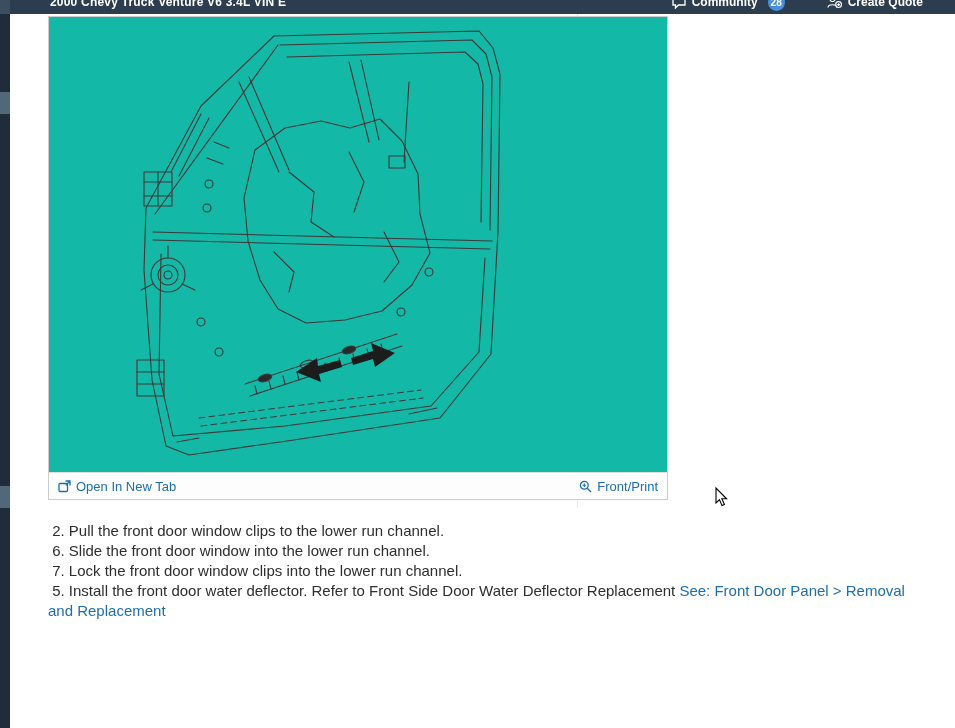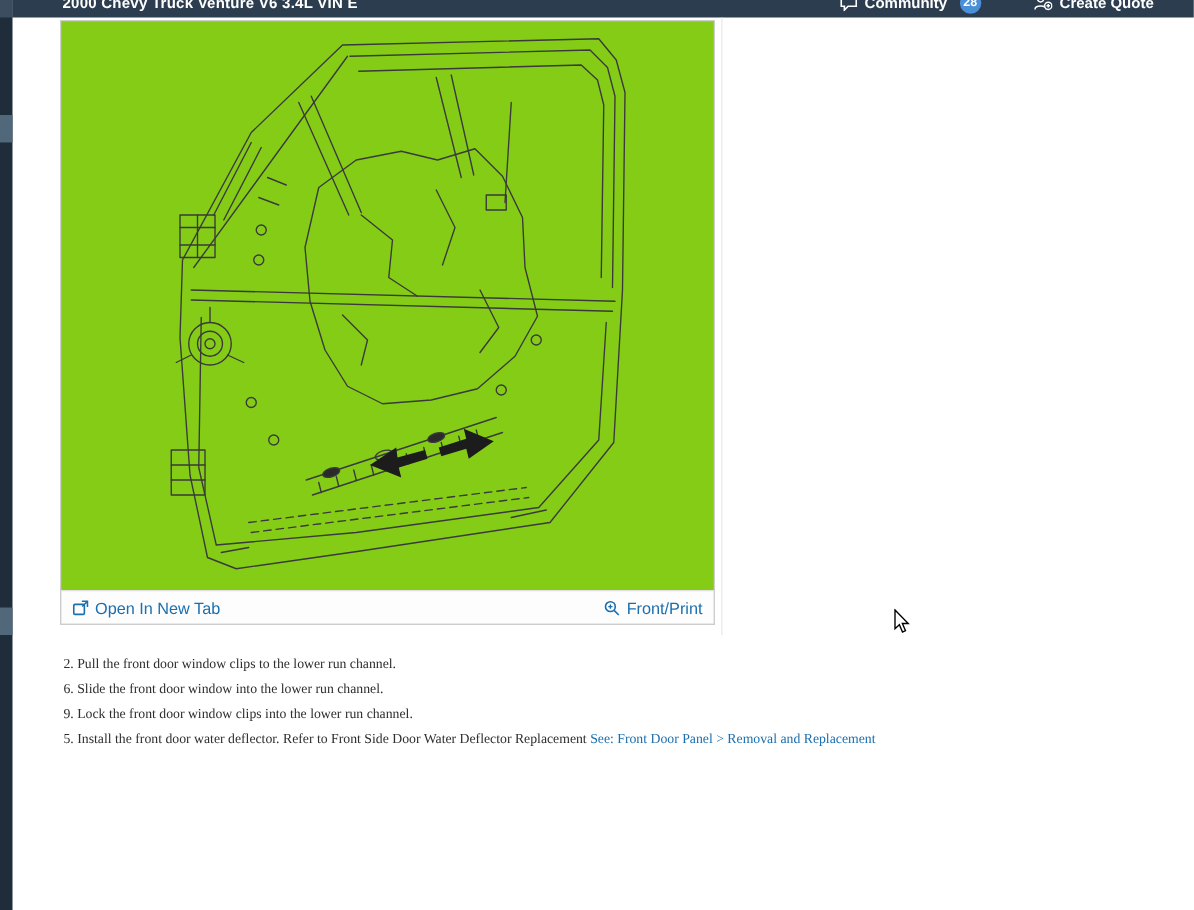--- a/index.html
+++ b/index.html
@@ -54,39 +54,39 @@
     font-size:10px;font-weight:bold;line-height:17px;text-align:center;
     margin-left:4px;
   }
   .hicon svg{display:block;}
   
   .panel-divider{
     position:absolute;left:577px;top:14px;width:1px;height:494px;background:#e9e9e9;
   }
   
   .figure-panel{
-    position:absolute;left:48px;top:16px;width:524px;height:484px;
-    border:1px solid #cdcdcd;background:#84cc16;
+    position:absolute;left:48px;top:16px;width:620px;height:484px;
+    border:1px solid #cdcdcd;background:#14b8a6;
   }
   .diagram{margin-top:5px;}
   .figure-footer{
     position:absolute;left:0;bottom:0;width:100%;height:27px;
     border-top:1px solid #e0e0e0;background:#fdfdfd;
     display:flex;align-items:center;justify-content:space-between;
     padding:0 9px;
   }
   .fig-link{
     display:flex;align-items:center;gap:5px;
     color:var(--link-color);font-size:13px;cursor:pointer;text-decoration:none;
   }
   .fig-link svg{display:block;}
   
   .steps{
     position:absolute;left:48px;top:521px;width:884px;
-    font-size:11px;line-height:20px;color:var(--text-color);font-family:Liberation Serif, serif;
+    font-size:15px;line-height:20px;color:var(--text-color);
   }
   .steps p{margin:0;white-space:pre-wrap;}
   .link{color:var(--link-color);cursor:pointer;}
   
   .cursor{position:absolute;left:715px;top:487px;pointer-events:none;}
 </style>
 </head>
 <body>
 
 <aside class="sidebar">
@@ -209,19 +209,19 @@
         </svg>
       </span>
       <span>Front/Print</span>
     </a>
   </div>
 </section>
 
 <main class="steps">
   <p><span> 2. Pull the front door window clips to the lower run channel.</span></p>
   <p><span> 6. Slide the front door window into the lower run channel.</span></p>
-  <p><span> 9. Lock the front door window clips into the lower run channel.</span></p>
+  <p><span> 7. Lock the front door window clips into the lower run channel.</span></p>
   <p><span> 5. Install the front door water deflector. Refer to Front Side Door Water Deflector Replacement </span><span class="link">See: Front Door Panel &gt; Removal and Replacement</span></p>
 </main>
 
 <svg class="cursor" width="13" height="20" viewBox="0 0 13 20">
   <path d="M1,1 L1,16 L4.5,12.7 L7,18.6 L9.4,17.5 L6.9,11.8 L11.6,11.8 Z" fill="#fff" stroke="#000" stroke-width="1.1"></path>
 </svg>
 
 </body></html>

